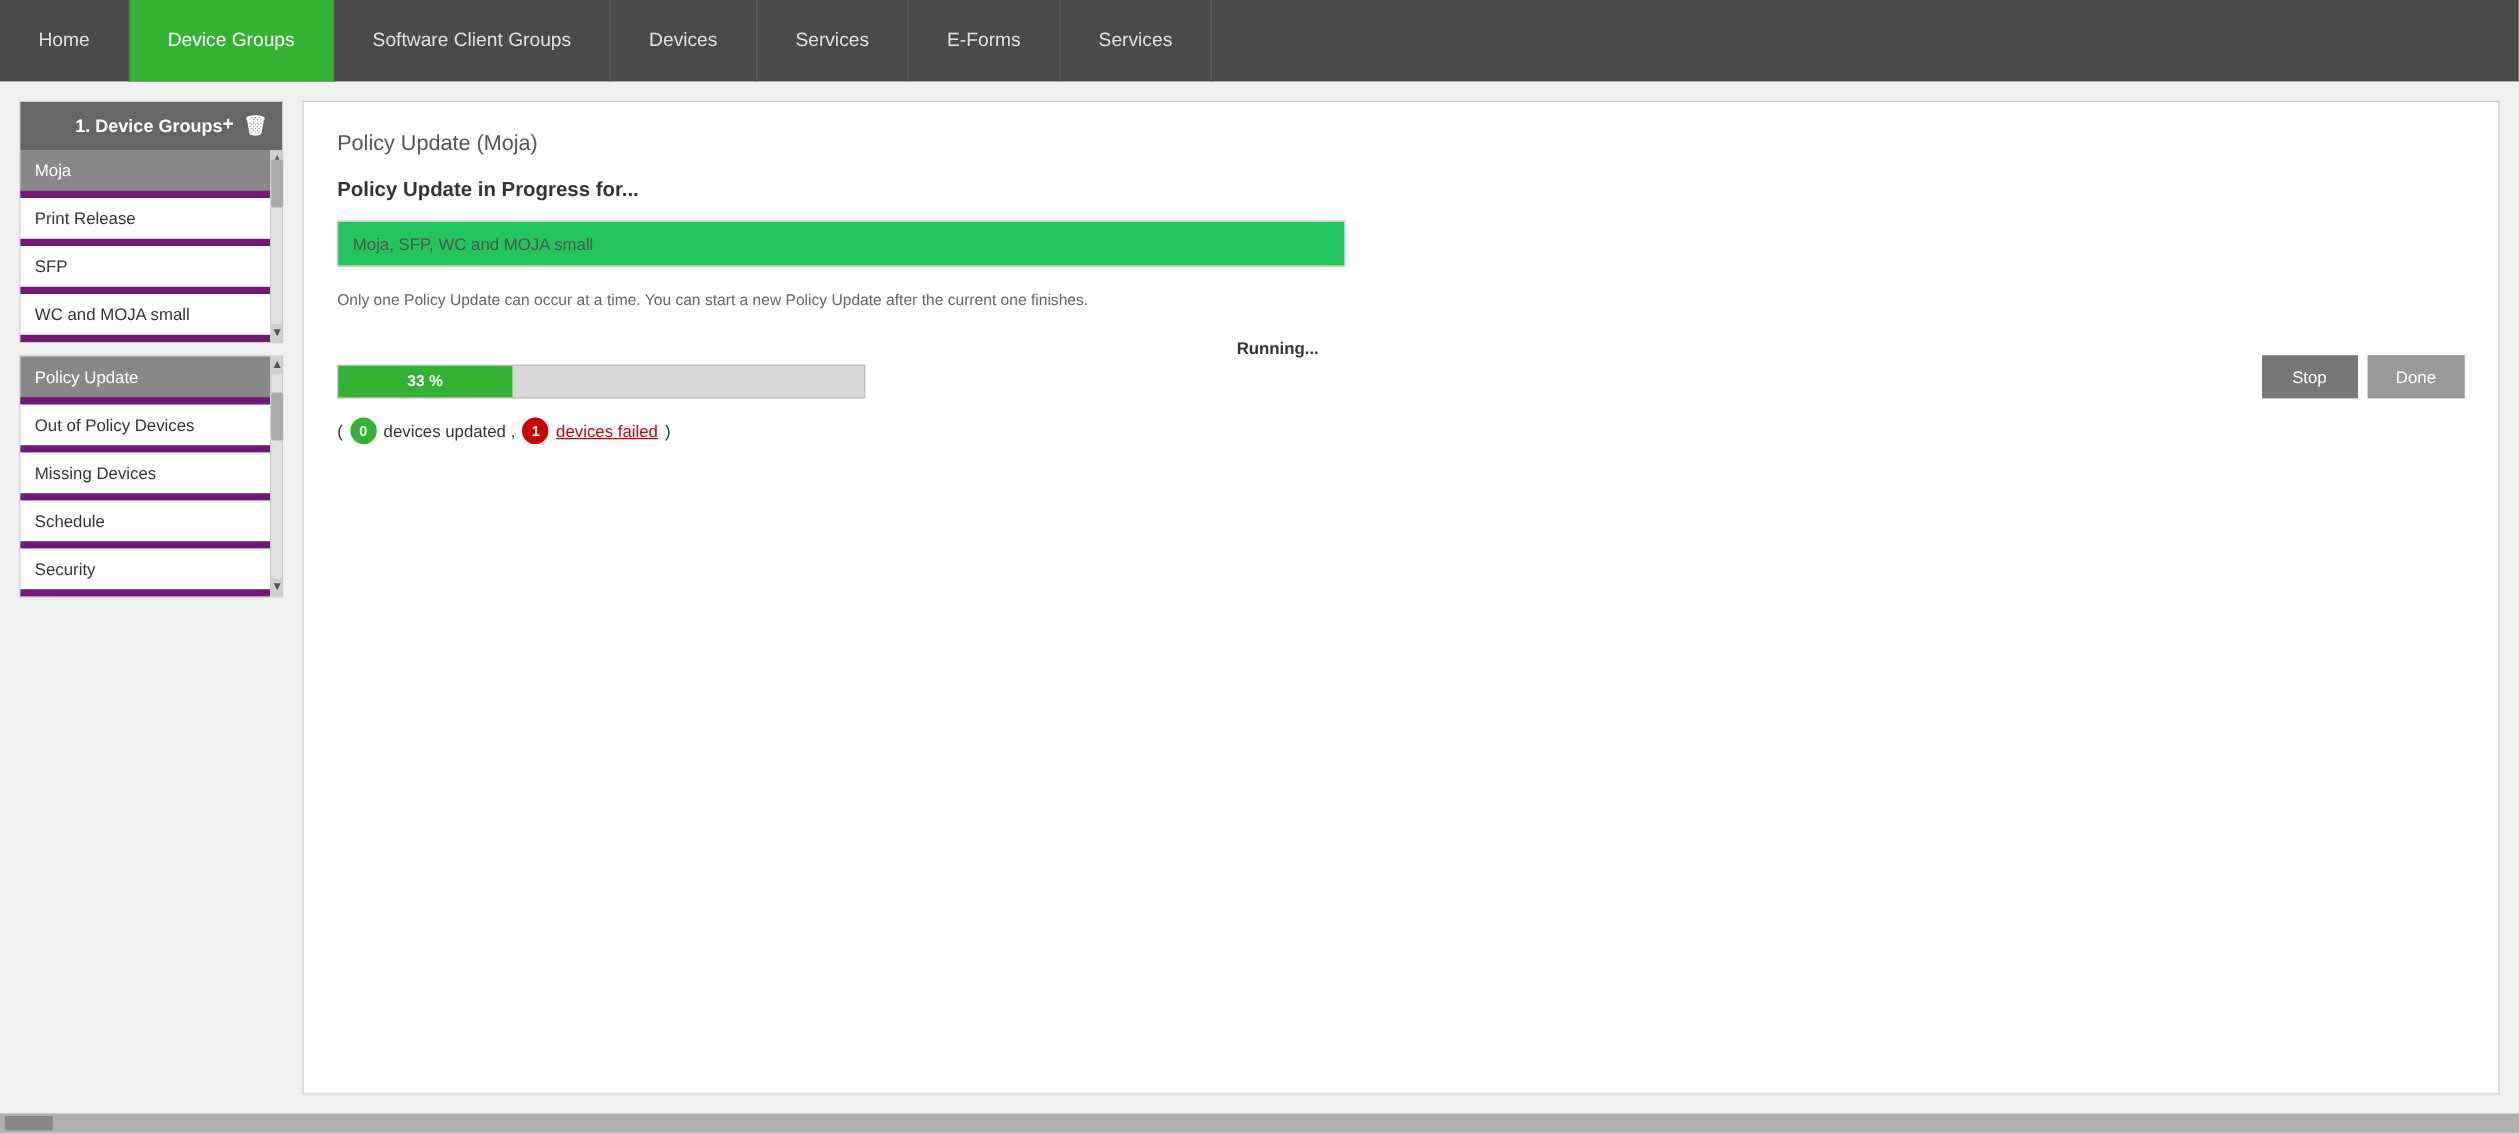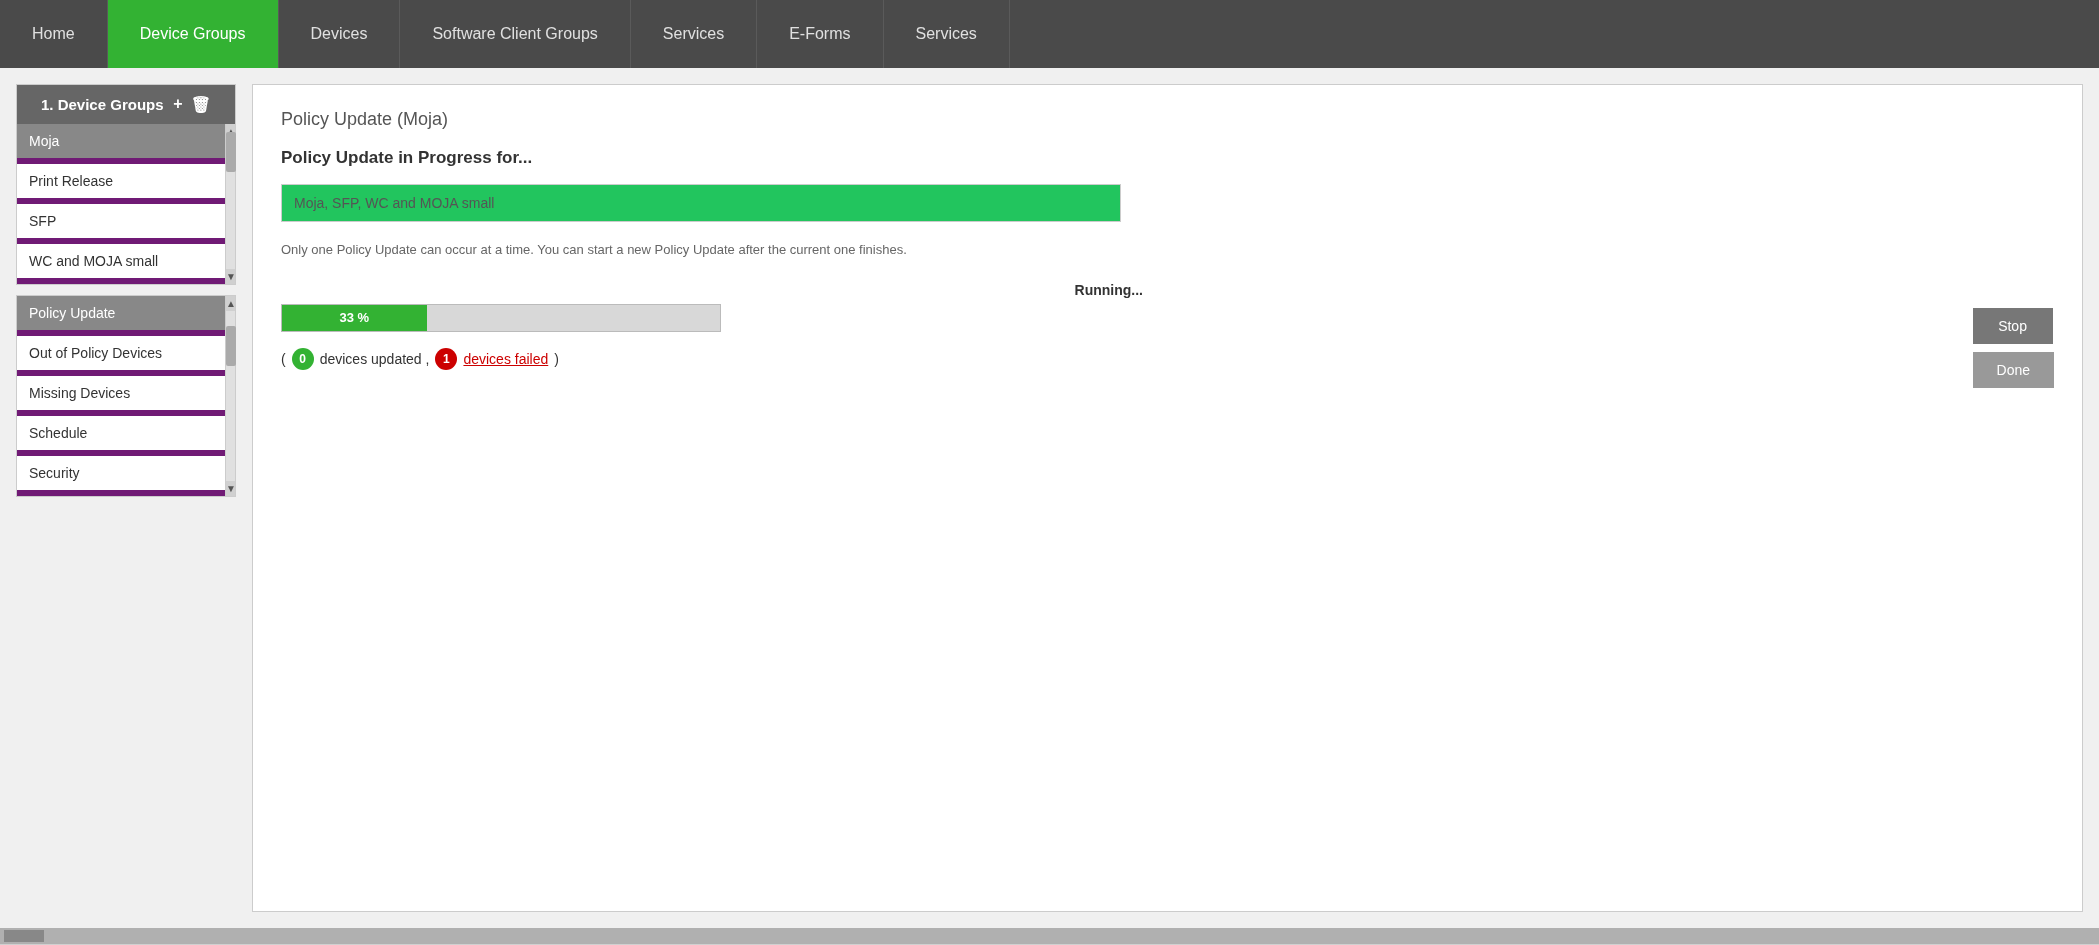--- a/index.html
+++ b/index.html
@@ -45,26 +45,26 @@
 
     .sidebar-section {
       background: #fff;
       border: 1px solid #ccc;
       margin-bottom: 10px;
     }
 
     .sidebar-header {
       background: #666;
       color: #fff;
-      padding: 10px 24px;
+      padding: 10px 12px;
       font-size: 15px;
       font-weight: bold;
       display: flex;
       align-items: center;
-      justify-content: space-between;
+      justify-content: flex-end;
     }
     .sidebar-header-icons {
       display: flex;
       gap: 8px;
     }
     .sidebar-header-icon {
       cursor: pointer;
       font-size: 16px;
       color: #fff;
     }
@@ -211,24 +211,24 @@
     .badge-red { background: #cc0000; }
 
     .devices-failed-link {
       color: #cc0000;
       text-decoration: underline;
       cursor: pointer;
     }
 
     .action-buttons {
       display: flex;
-      flex-direction: column;
+      flex-direction: row;
       gap: 8px;
       align-items: flex-start;
-      margin-top: 26px;
+      margin-top: 14px;
     }
 
     .btn {
       padding: 10px 24px;
       font-size: 14px;
       cursor: pointer;
       border: none;
       min-width: 80px;
       text-align: center;
     }
@@ -254,22 +254,22 @@
       background: #888;
       margin-left: 4px;
     }
   </style>
 </head>
 <body>
 
 <nav class="top-nav">
   <div class="nav-item">Home</div>
   <div class="nav-item active">Device Groups</div>
+  <div class="nav-item">Software Client Groups</div>
   <div class="nav-item">Devices</div>
-  <div class="nav-item">Software Client Groups</div>
   <div class="nav-item">Services</div>
   <div class="nav-item">E-Forms</div>
   <div class="nav-item">Services</div>
 </nav>
 
 <div class="main-container">
 
   <div class="sidebar">
 
     <div class="sidebar-section">

